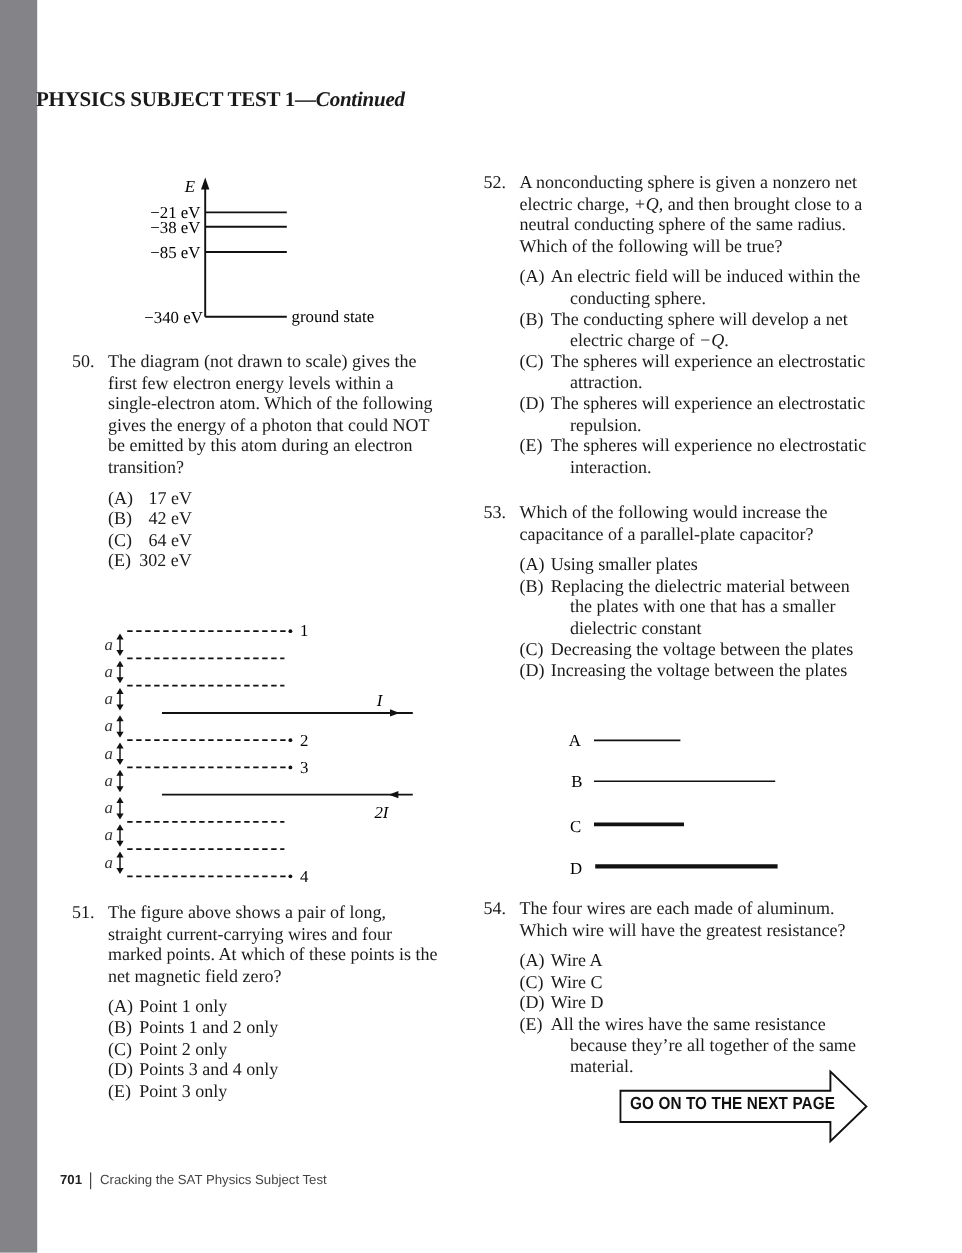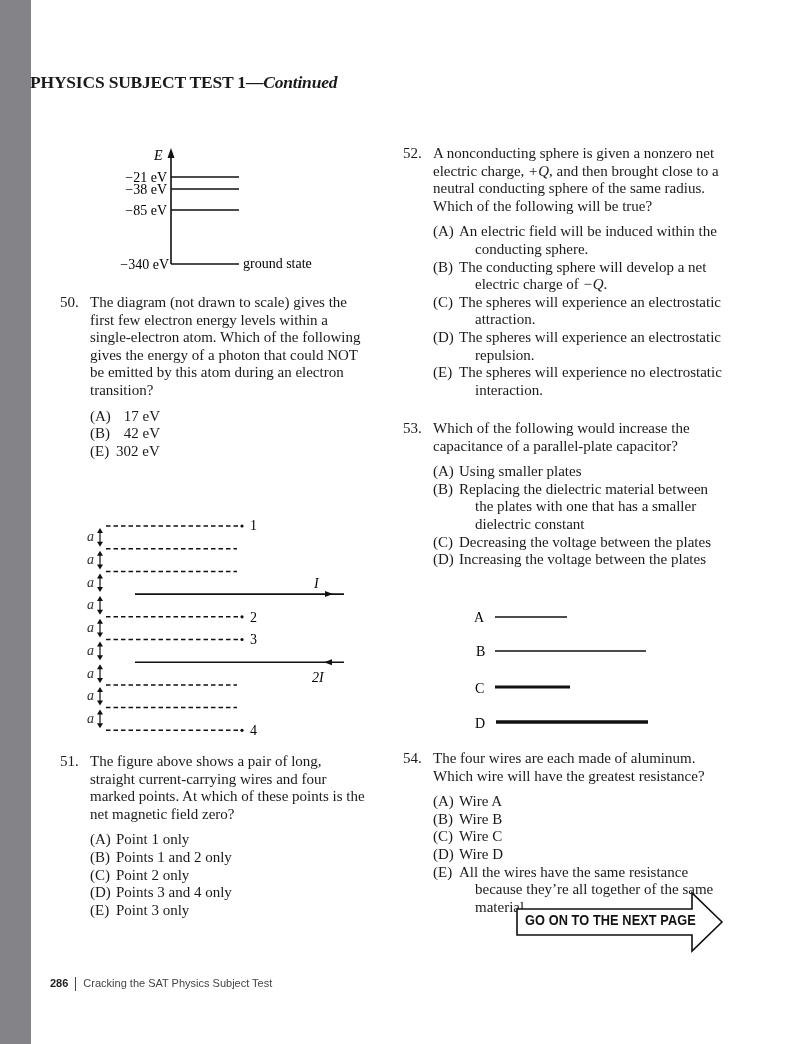--- a/index.html
+++ b/index.html
@@ -48,20 +48,21 @@
   <text x="67" y="75" font-size="14" text-anchor="end">−85 eV</text>
   <text x="69" y="129" font-size="14" text-anchor="end">−340 eV</text>
   <text x="143" y="128" font-size="14">ground state</text>
 </svg>
 
 <div class="q" style="left:60px;top:294px;width:310px;">
   <div class="stem"><span class="num">50.</span><span>The diagram (not drawn to scale) gives the first few electron energy levels within a single-electron atom. Which of the following gives the energy of a photon that could NOT be emitted by this atom during an electron transition?</span></div>
   <div class="opts">
     <div class="opt"><span class="lbl">(A)</span> <span class="txt" style="margin-left:4px">17 eV</span></div>
     <div class="opt"><span class="lbl">(B)</span> <span class="txt" style="margin-left:4px">42 eV</span></div>
+    <div class="opt"><span class="lbl">(C)</span> <span class="txt" style="margin-left:4px">64 eV</span></div>
     <div class="opt"><span class="lbl">(E)</span><span class="txt">302 eV</span></div>
   </div>
 </div>
 
 <svg id="wire-diagram" style="position:absolute;left:80px;top:512px" width="290" height="230">
   <defs>
     <marker id="ah" viewBox="0 0 10 10" refX="5" refY="5" markerWidth="5" markerHeight="5" orient="auto">
         <path d="M0,0 L10,5 L0,10 z" fill="#111"></path>
       </marker>
   </defs>
@@ -167,25 +168,24 @@
   <text x="5" y="88" font-size="14">C</text>
   <line x1="25" y1="82" x2="100" y2="82" stroke="#111" stroke-width="3.2"></line>
   <text x="5" y="123" font-size="14">D</text>
   <line x1="26" y1="117" x2="178" y2="117" stroke="#111" stroke-width="3.6"></line>
 </svg>
 
 <div class="q" style="left:403px;top:750px;width:322px;">
   <div class="stem"><span class="num">54.</span><span>The four wires are each made of aluminum. Which wire will have the greatest resistance?</span></div>
   <div class="opts">
     <div class="opt wrap"><span class="lbl">(A)</span><span class="txt">Wire A</span></div>
-    <div class="opt wrap"><span class="lbl">(B)</span><span class="txt">Wire B</span></div>
     <div class="opt wrap"><span class="lbl">(C)</span><span class="txt">Wire C</span></div>
     <div class="opt wrap"><span class="lbl">(D)</span><span class="txt">Wire D</span></div>
     <div class="opt wrap"><span class="lbl">(E)</span><span class="txt">All the wires have the same resistance because they’re all together of the same material.</span></div>
   </div>
 </div>
 
 <svg class="next" width="210" height="62">
   <polygon points="1,18 176,18 176,2 206,31 176,60 176,44 1,44" fill="#fff" stroke="#111" stroke-width="1.6"></polygon>
 </svg>
 <div class="next-text">GO ON TO THE NEXT PAGE</div>
 
-<div class="footer"><span class="pg">286</span><span class="sep"></span><span>Cracking the SAT Physics Subject Test</span></div>
+<div class="footer"><span class="pg">701</span><span class="sep"></span><span>Cracking the SAT Physics Subject Test</span></div>
 
 </body></html>

